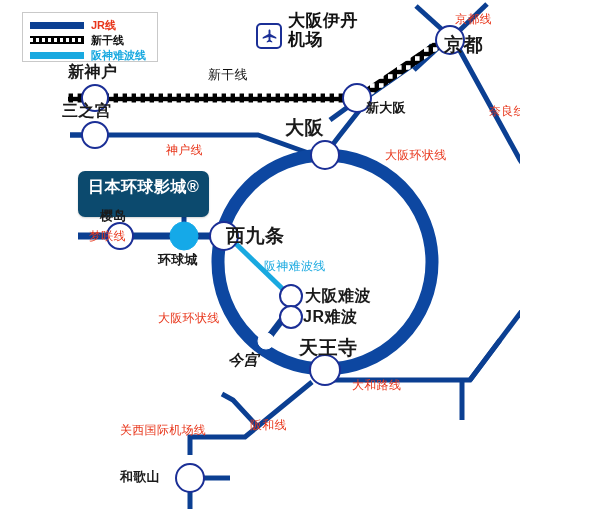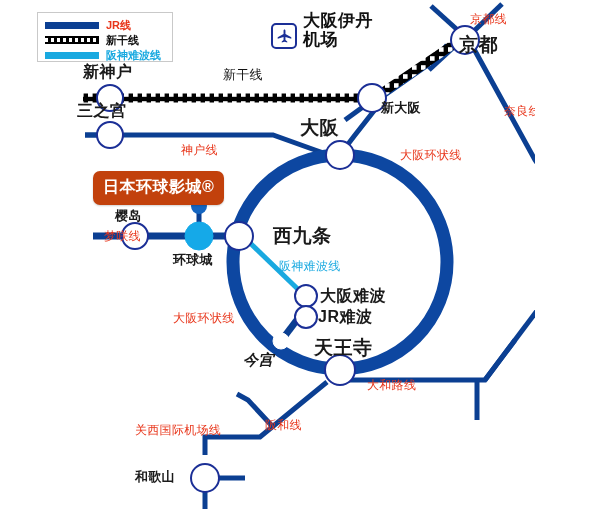--- a/index.html
+++ b/index.html
@@ -7,21 +7,20 @@
   body{
     font-family:"Liberation Sans","DejaVu Sans",sans-serif;
     -webkit-font-smoothing:antialiased;
   }
   #map-root{
     position:relative;
     width:520px;
     height:509px;
     background:#ffffff;
     overflow:hidden;
-    margin-left:15px;
   }
   #rail-svg{
     position:absolute;
     left:0; top:0;
     width:600px;
     height:509px;
   }
   
   .lbl{
     position:absolute;
@@ -104,26 +103,26 @@
     font-size:17px;
     line-height:1.1;
     letter-spacing:.5px;
   }
   .airport-name .l2{ display:block; }
 
   
   #usj-pill{
     position:absolute;
     left:78px; top:171px;
-    background:#c2410c;
+    background:#0c4a6e;
     color:#ffffff;
     font-weight:bold;
     font-size:16px;
     letter-spacing:.5px;
-    padding:6px 10px 7px 10px;
+    padding:6px 10px 19px 10px;
     border-radius:7px;
     box-shadow:0 1px 2px rgba(0,0,0,.18);
     white-space:nowrap;
   }
 </style>
 </head>
 <body>
 
 <div id="map-root">
 
@@ -251,21 +250,21 @@
   <div class="lbl station-name st-mid" style="left:68px; top:64px;">新神户</div>
 
   <div class="lbl station-name st-mid" style="left:62px; top:103px;">三之宫</div>
 
   <div class="lbl station-name st-sm" style="left:366px; top:101px;">新大阪</div>
 
   <div class="lbl station-name st-big" style="left:444px; top:35px;">京都</div>
 
   <div class="lbl station-name st-big" style="left:285px; top:118px;">大阪</div>
 
-  <div class="lbl station-name st-big" style="left:258px; top:226px;">西九条</div>
+  <div class="lbl station-name st-big" style="left:226px; top:226px;">西九条</div>
 
   <div class="lbl station-name st-sm" style="left:158px; top:253px;">环球城</div>
 
   <div class="lbl station-name st-sm" style="left:100px; top:209px;">樱岛</div>
 
   <div class="lbl station-name st-mid" style="left:305px; top:288px;">大阪难波</div>
 
   <div class="lbl station-name st-mid" style="left:303px; top:309px;">JR难波</div>
 
   <div class="lbl station-name st-xs" style="left:228px; top:352px;">今宫</div>

